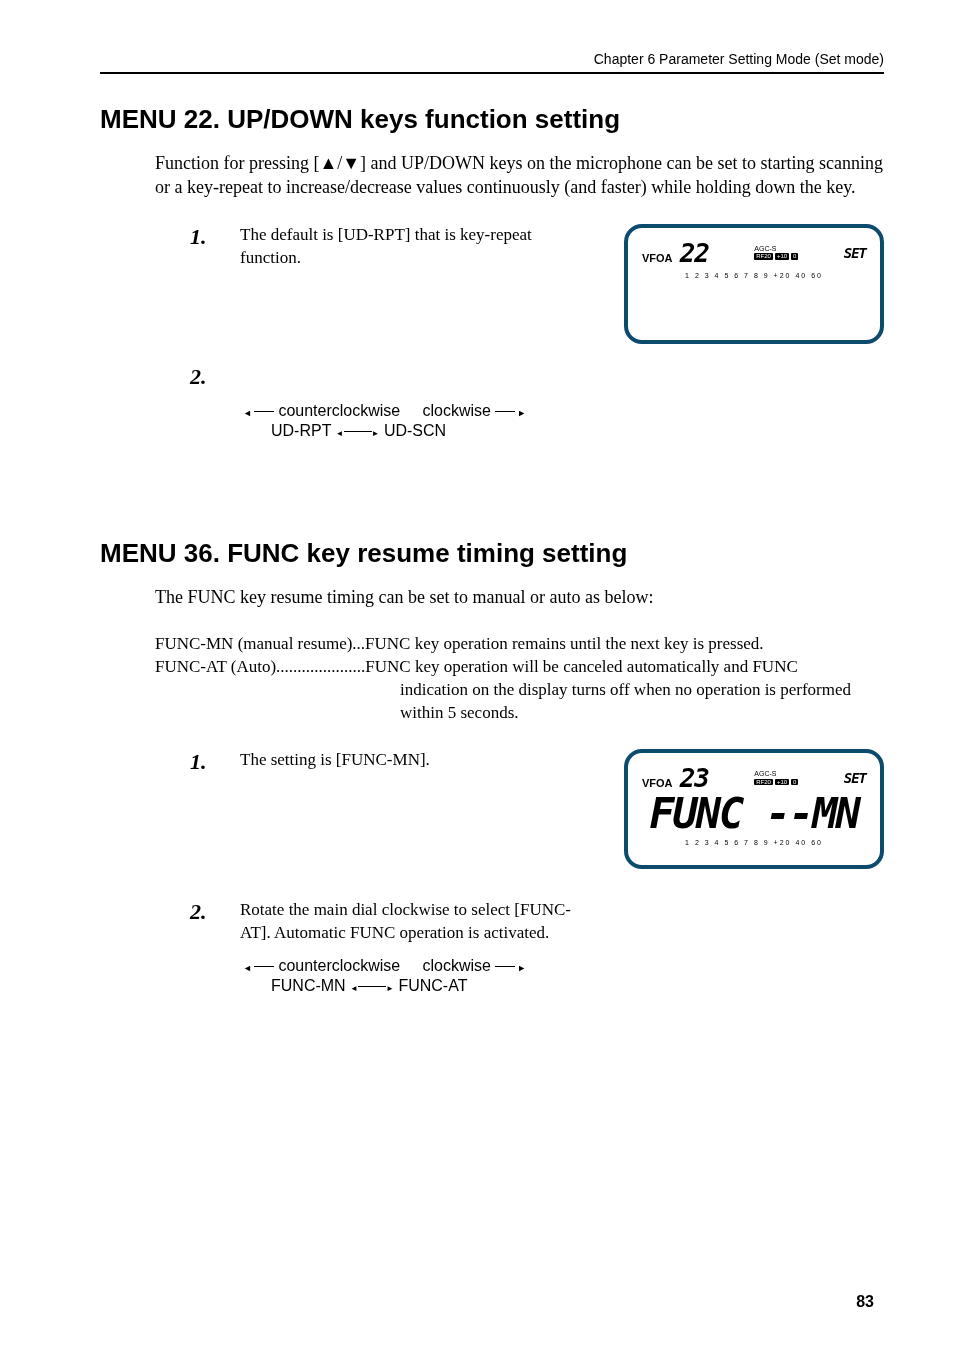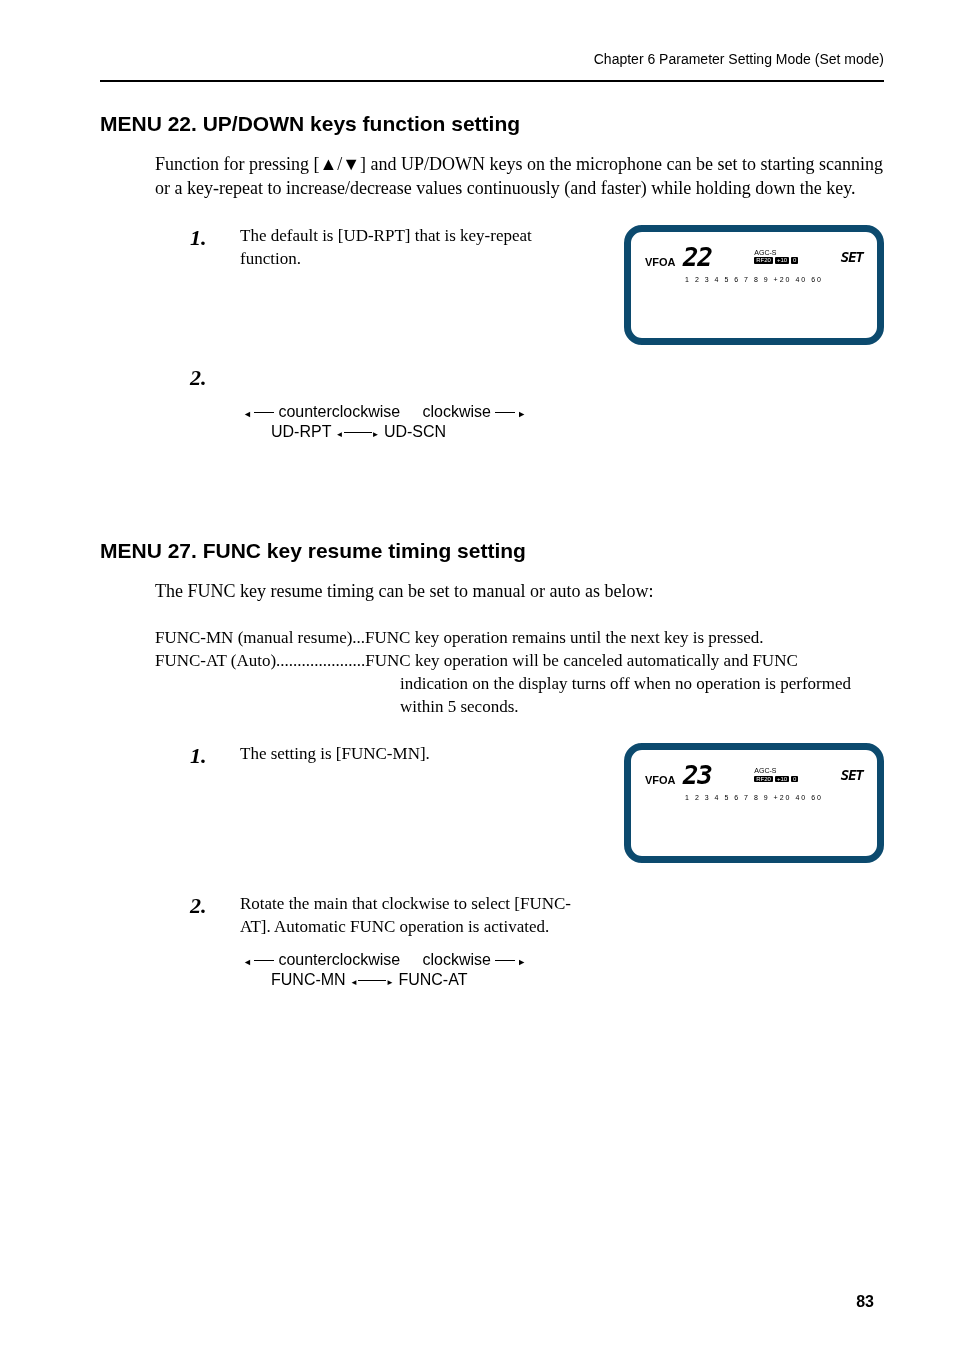--- a/index.html
+++ b/index.html
@@ -11,31 +11,31 @@
       font-family: "Times New Roman", Times, serif;
       background: #ffffff;
       width: 954px;
       height: 1351px;
       position: relative;
       padding: 50px 70px 40px 100px;
     }
     .header-line {
       border-bottom: 2px solid #000;
       margin-bottom: 30px;
-      padding-bottom: 12px;
+      padding-bottom: 4px;
       text-align: right;
     }
     .header-text {
       font-size: 14px;
       font-family: Arial, Helvetica, sans-serif;
     }
     .section-title {
       font-family: Arial, Helvetica, sans-serif;
       font-weight: bold;
-      font-size: 21px;
+      font-size: 26px;
       margin-top: 14px;
       margin-bottom: 16px;
     }
     .intro-text {
       font-size: 18px;
       margin-left: 55px;
       margin-bottom: 24px;
       line-height: 1.35;
     }
     .step-row {
@@ -57,21 +57,21 @@
       max-width: 335px;
     }
     .step-container {
       display: flex;
       align-items: flex-start;
     }
     .step-left {
       flex: 1;
     }
     .display-box {
-      border: 7px solid #0c4a6e;
+      border: 4px solid #0c4a6e;
       border-radius: 18px;
       width: 260px;
       height: 120px;
       margin-left: 30px;
       position: relative;
       padding: 10px 14px;
       font-family: Arial, sans-serif;
     }
     .disp-top {
       display: flex;
@@ -259,21 +259,21 @@
   </div>
   <div class="rotate-line2">
     <span>UD-RPT</span>
     <span class="bidir-arrow"><span class="bidir-line"></span></span>
     <span>UD-SCN</span>
   </div>
 </div>
 
 <div class="spacer-big"></div>
 
-<h2 class="section-title">MENU 27. FUNC key resume timing setting</h2>
+<h2 class="section-title">MENU 36. FUNC key resume timing setting</h2>
 
 <p class="intro-text">The FUNC key resume timing can be set to manual or auto as below:</p>
 
 <div class="desc-block">
   <div class="desc-line">
     <span class="desc-label">FUNC-MN (manual resume)</span>
     <span class="desc-dots">...</span>
     <span class="desc-text">FUNC key operation remains until the next key is pressed.</span>
   </div>
   <div class="desc-line">
@@ -299,29 +299,30 @@
         <span class="disp-menunum">23</span>
       </span>
       <span class="disp-middle-icons">
         <span>AGC-S</span><br>
         <span class="icon-box">RF20</span>
         <span class="icon-box">+10</span>
         <span class="icon-box">0</span>
       </span>
       <span class="disp-set">SET</span>
     </div>
+    <div class="disp-main">FUNC --MN</div>
     <div class="disp-scale">1 2 3 4 5 6 7 8 9 +20 40 60</div>
   </div>
 </div>
 
 <div style="height:30px"></div>
 
 <div class="step-row">
   <div class="step-num">2.</div>
-  <div class="step-text">Rotate the main that clockwise to select [FUNC-AT]. Automatic FUNC operation is activated.</div>
+  <div class="step-text">Rotate the main dial clockwise to select [FUNC-AT]. Automatic FUNC operation is activated.</div>
 </div>
 
 <div class="rotate-diagram">
   <div class="rotate-line1">
     <span class="arrow-l"></span><span class="longline"></span>
     <span>counterclockwise</span>
     &nbsp;&nbsp;&nbsp;
     <span>clockwise</span>
     <span class="longline"></span><span class="arrow-r"></span>
   </div>

